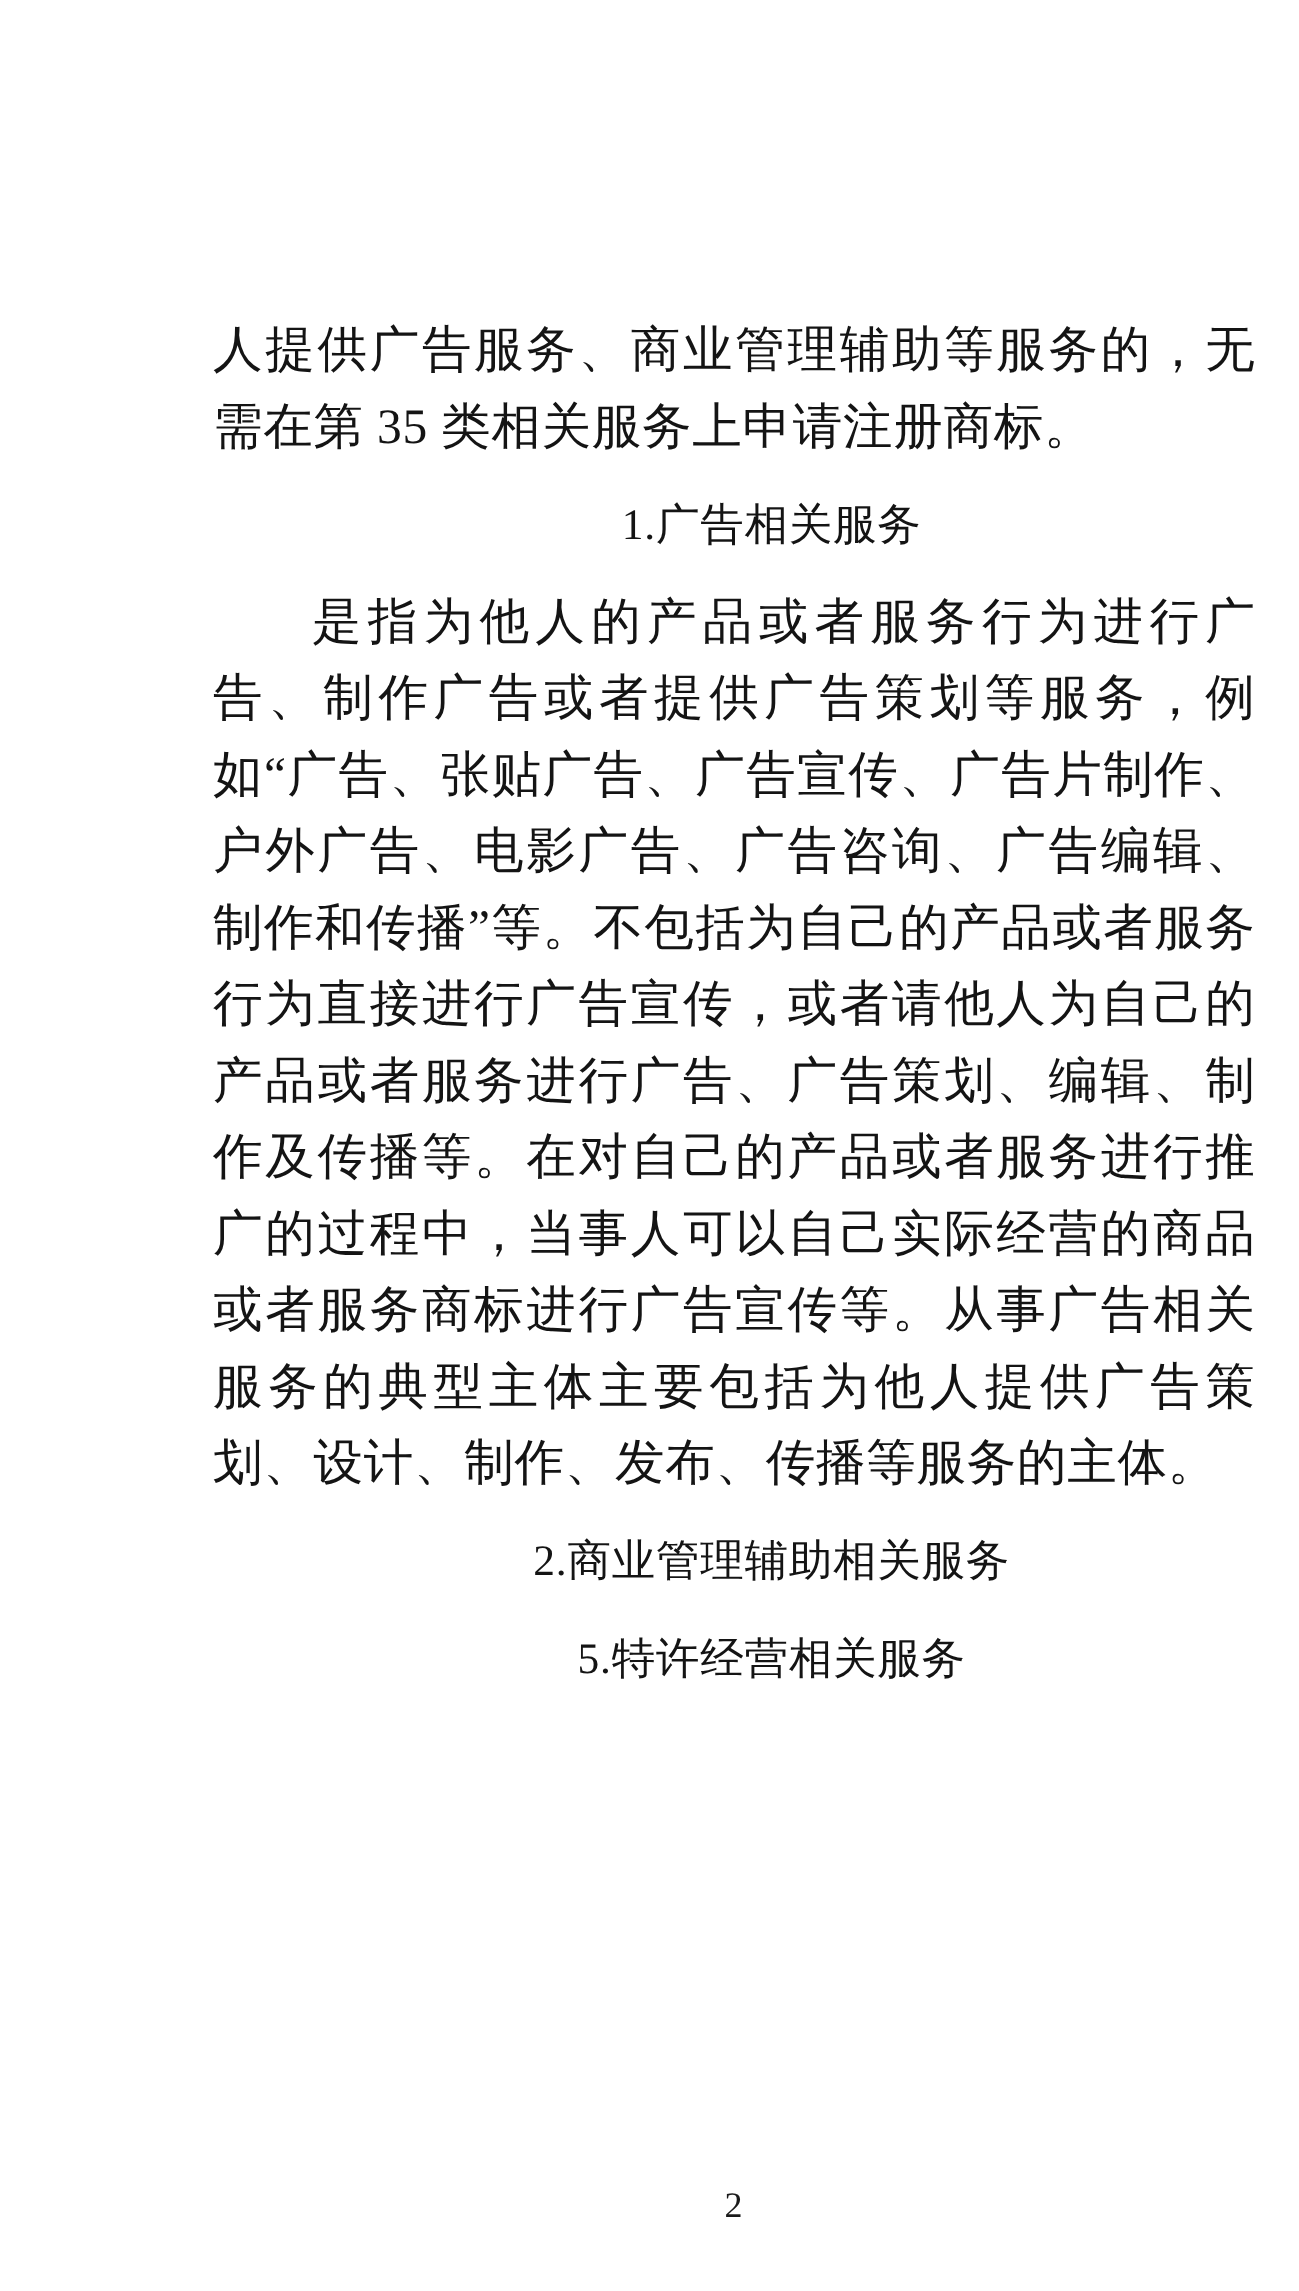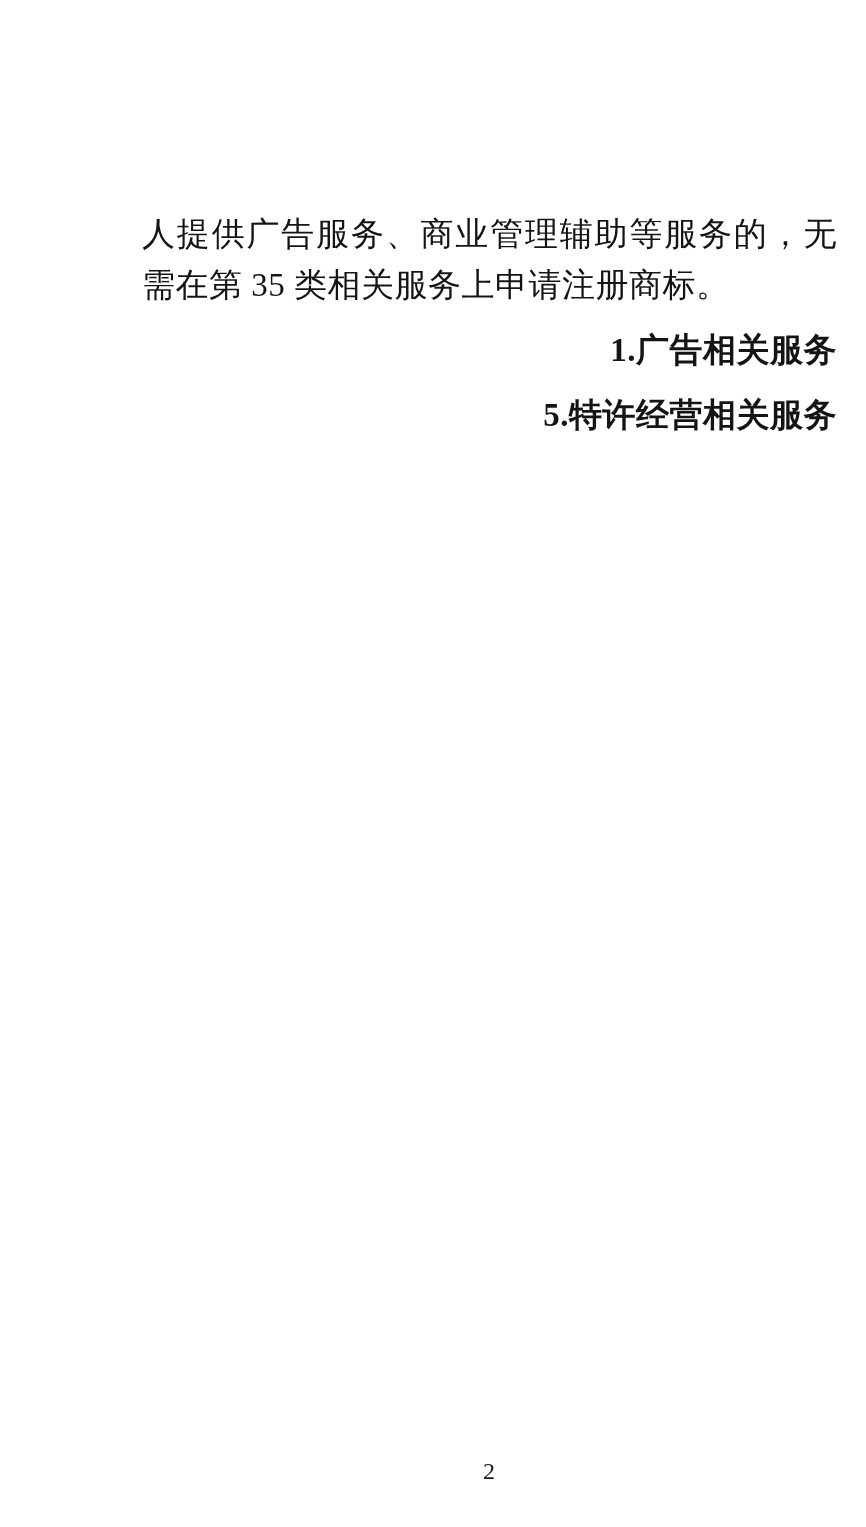--- a/index.html
+++ b/index.html
@@ -30,25 +30,25 @@
     letter-spacing: 0.5px;
     word-break: break-all;
   }
   .para.body-indent {
     text-indent: 2em;
   }
   .para.no-indent {
     text-indent: 0;
   }
   .heading {
-    font-size: 33px;
+    font-size: 29px;
     line-height: 51px;
-    font-weight: bold;
+    font-weight: normal;
     text-indent: 1.72em;
-    text-align: right;
+    text-align: center;
     letter-spacing: 0.5px;
   }
   .page-footer {
     position: absolute;
     top: 1399px;
     left: 0;
     width: 866px;
     text-align: center;
   }
   .page-number {
@@ -62,21 +62,23 @@
 <body>
 
 <div class="doc-page">
 
   <div class="text-block">
 
     <p class="para no-indent">人提供广告服务、商业管理辅助等服务的，无需在第 35 类相关服务上申请注册商标。</p>
 
     <p class="heading">1.广告相关服务</p>
 
+    <p class="para body-indent">是指为他人的产品或者服务行为进行广告、制作广告或者提供广告策划等服务，例如“广告、张贴广告、广告宣传、广告片制作、户外广告、电影广告、广告咨询、广告编辑、制作和传播”等。不包括为自己的产品或者服务行为直接进行广告宣传，或者请他人为自己的产品或者服务进行广告、广告策划、编辑、制作及传播等。在对自己的产品或者服务进行推广的过程中，当事人可以自己实际经营的商品或者服务商标进行广告宣传等。从事广告相关服务的典型主体主要包括为他人提供广告策划、设计、制作、发布、传播等服务的主体。</p>
 
+    <p class="heading">2.商业管理辅助相关服务</p>
 
 
     <p class="heading">5.特许经营相关服务</p>
 
   </div>
 
   <div class="page-footer">
     <span class="page-number">2</span>
   </div>
 

